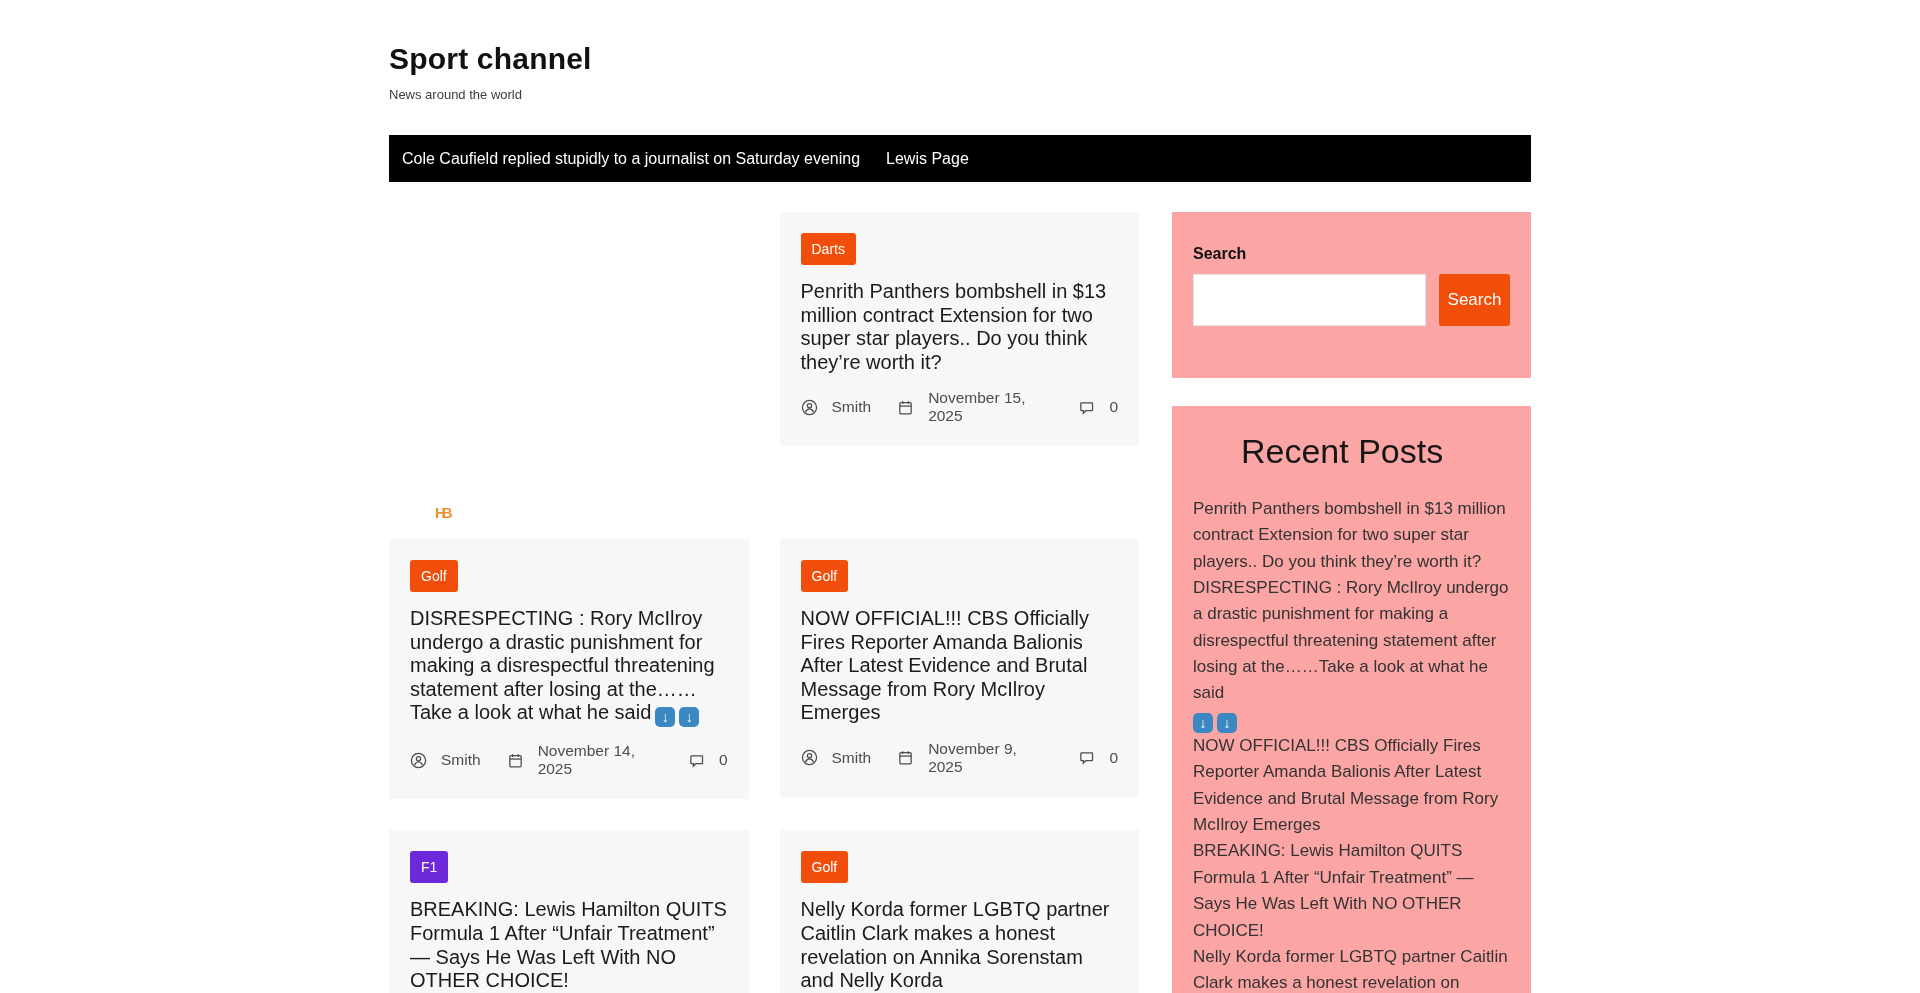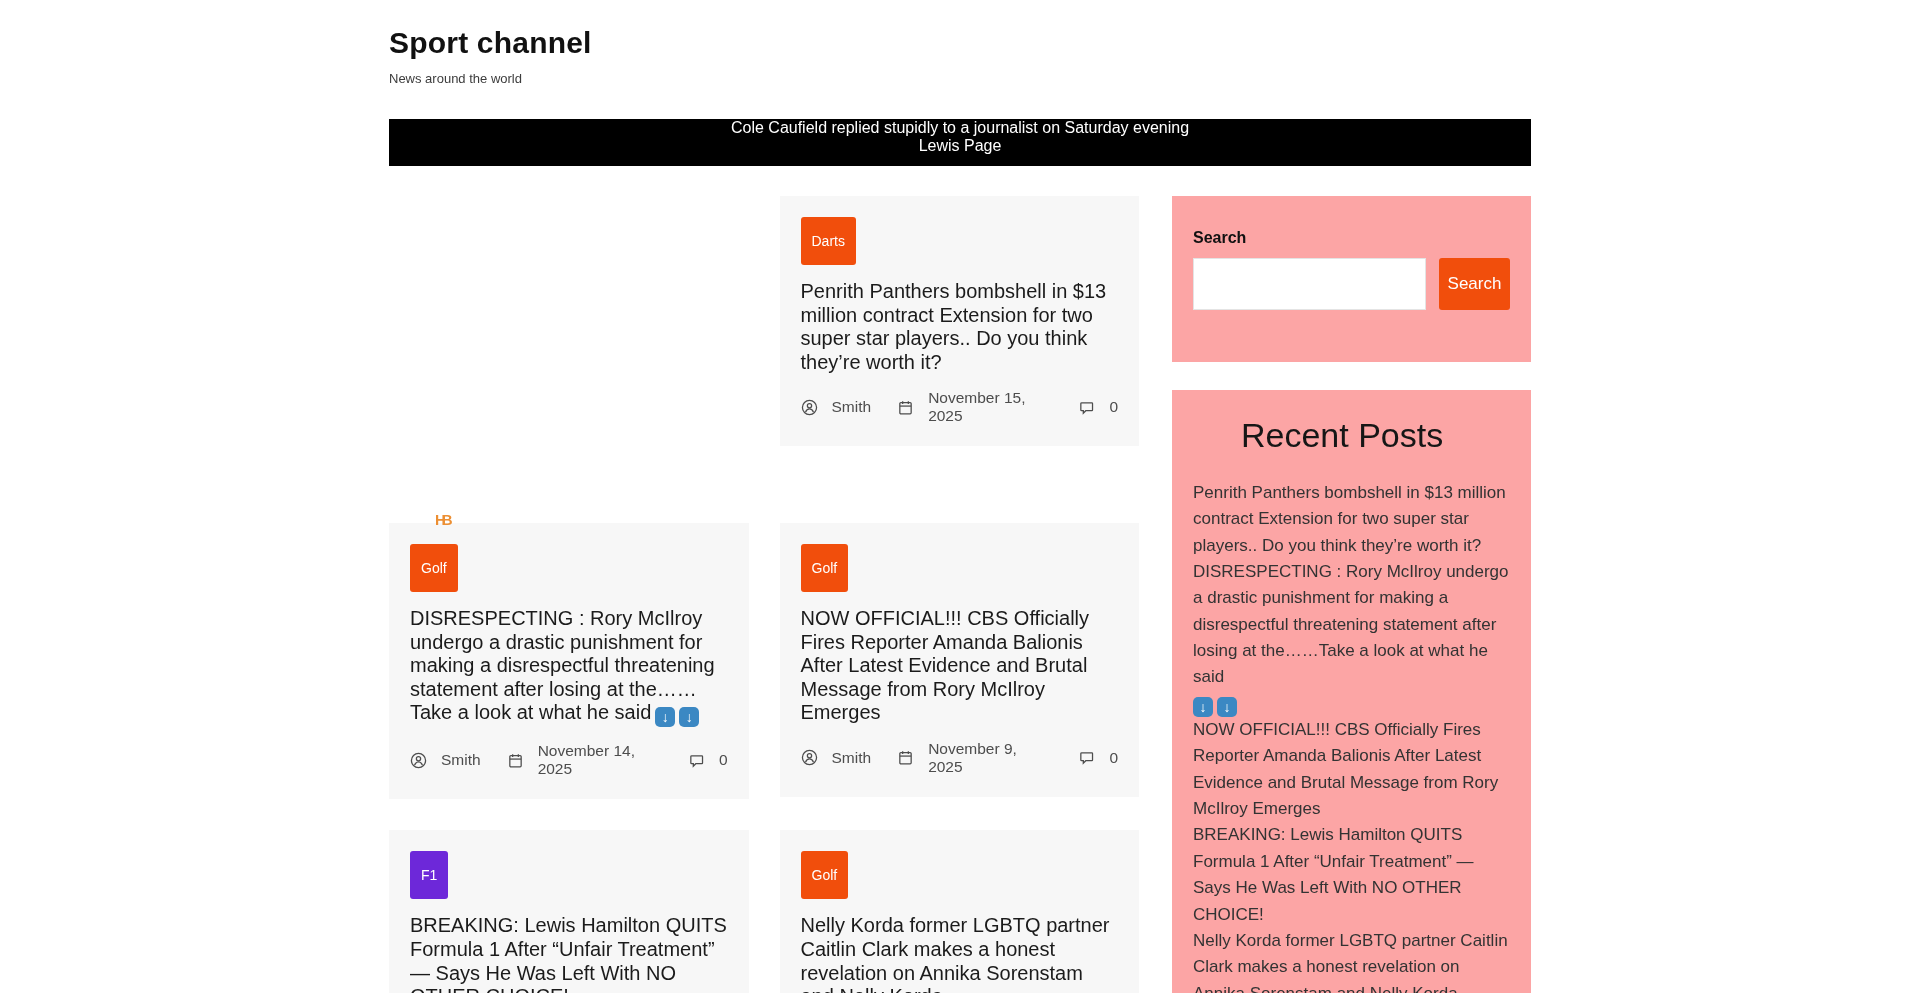--- a/index.html
+++ b/index.html
@@ -5,21 +5,21 @@
   * { box-sizing: border-box; margin: 0; padding: 0; }
   html, body { width: 1920px; height: 993px; overflow: hidden; }
   body {
     background: #ffffff;
     font-family: "Liberation Sans", sans-serif;
     color: #1a1a1a;
   }
   .container { width: 1142px; margin: 0 auto; }
 
   
-  header { padding-top: 26px; }
+  header { padding-top: 42px; }
   .site-title { font-size: 30px; font-weight: 800; color: #111; letter-spacing: 0.2px; }
   .site-tagline { margin-top: 11px; font-size: 13px; color: #3c3c3c; }
 
   
   nav.main-nav {
     margin-top: 33px; background: #000; height: 47px;
     display: flex; align-items: center;
   }
   .nav-item {
     color: #fff; font-size: 16px; padding: 0 13px; cursor: pointer;
@@ -33,31 +33,31 @@
     display: grid; grid-template-columns: 1fr 1fr;
     grid-template-rows: 296px auto auto;
     column-gap: 31px; row-gap: 31px;
   }
   .sidebar { width: 359px; }
 
   
   .card { background: #f7f7f7; padding: 21px; align-self: start; width: 100%; }
   .badge {
     display: inline-block; color: #fff; font-size: 14px;
-    padding: 16px 11px; border-radius: 3px; text-decoration: none;
+    padding: 8px 11px; border-radius: 3px; text-decoration: none;
   }
   .card-title { margin-top: 15px; font-size: 20px; line-height: 1.18; font-weight: 400; }
   .card-title a { color: #1b1b1b; text-decoration: none; }
   .meta { margin-top: 15px; display: flex; align-items: center; gap: 26px; color: #4d4d4d; font-size: 15.5px; }
   .meta-item { display: flex; align-items: center; gap: 14px; }
   .meta-item svg { display: block; }
 
   
   .hb-mark {
-    position: absolute; top: 315px; left: 46px;
+    position: absolute; top: 292px; left: 46px;
     font-size: 15px; font-weight: 700; letter-spacing: -4px;
   }
 
   
   .arrow-emoji {
     display: inline-block; width: 20px; height: 20px; border-radius: 5px;
     color: #fff; font-size: 14px; font-weight: 700; line-height: 20px;
     text-align: center; vertical-align: -3px; margin-left: 4px;
   }
   .recent-list .arrow-emoji { margin-left: 0; margin-right: 4px; margin-top: 4px; }
@@ -83,21 +83,21 @@
 </style>
 </head>
 <body>
 
 <div class="container">
   <header>
     <h1 class="site-title">Sport channel</h1>
     <p class="site-tagline">News around the world</p>
   </header>
 
-  <nav class="main-nav" style="background: rgb(0, 0, 0); flex-direction: column;">
+  <nav class="main-nav" style="background: rgb(0, 0, 0);">
     <a class="nav-item">Cole Caufield replied stupidly to a journalist on Saturday evening</a>
     <a class="nav-item">Lewis Page</a>
   </nav>
 
   <div class="content">
     <div class="main-col">
 
       <span class="hb-mark accent-hb" style="color: rgb(236, 143, 51);">HB</span>
 
       <div></div>

